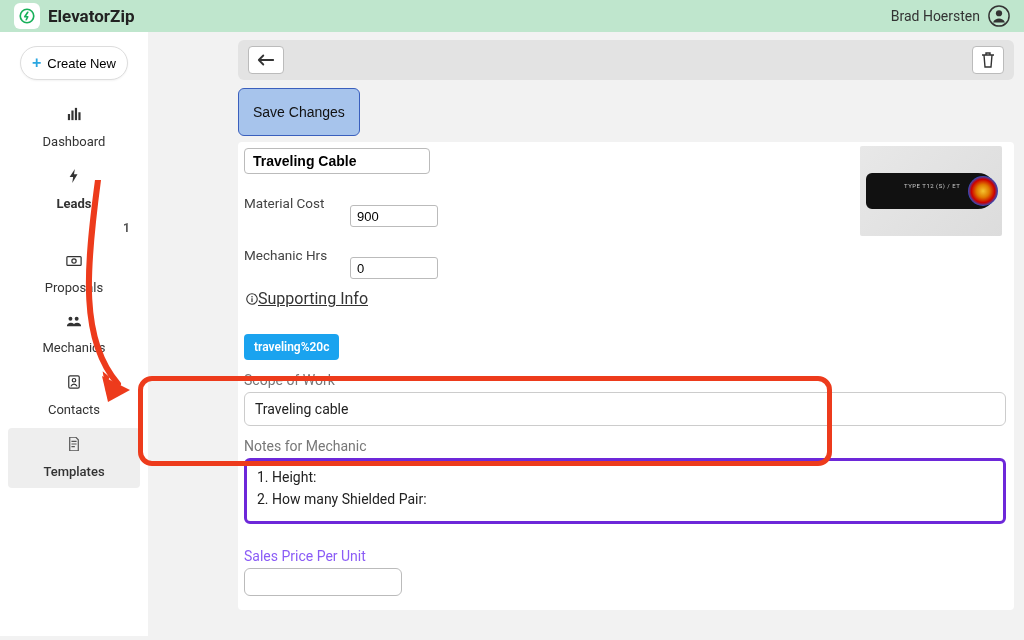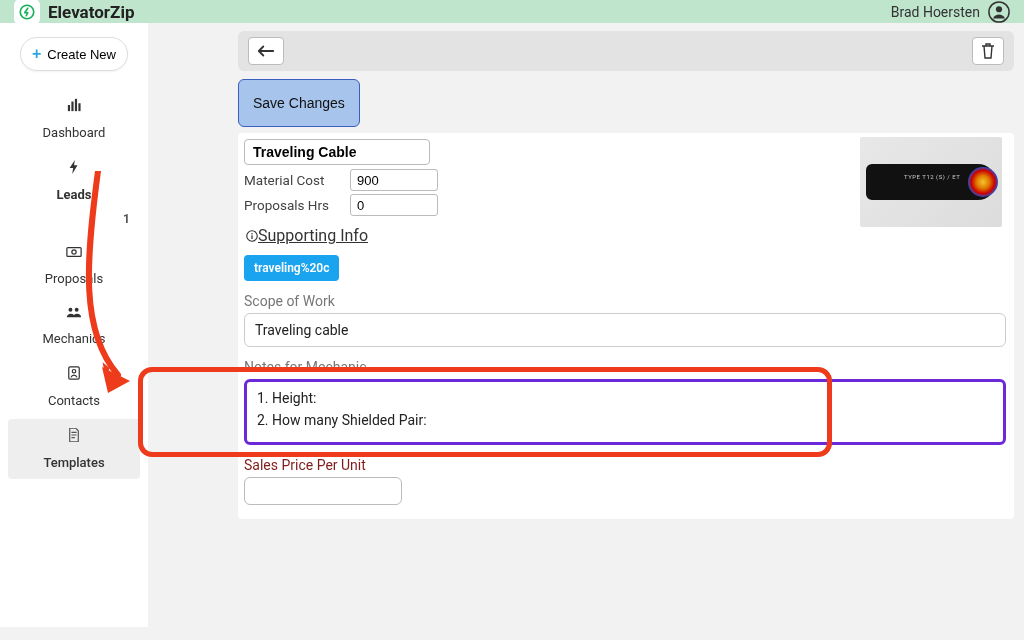--- a/index.html
+++ b/index.html
@@ -1,19 +1,19 @@
 <!DOCTYPE html>
 <html><head>
 <meta charset="utf-8">
 <style>
   * { box-sizing: border-box; margin: 0; padding: 0; }
   body { font-family: -apple-system, BlinkMacSystemFont, "Segoe UI", Roboto, Arial, sans-serif; font-size: 14px; color: #333; background: #f2f2f2; width: 1024px; height: 640px; overflow: hidden; }
   
   
-  .header { height: 23px; background: #bfe6cd; display: flex; align-items: center; padding: 0 14px; justify-content: space-between; }
+  .header { height: 32px; background: #bfe6cd; display: flex; align-items: center; padding: 0 14px; justify-content: space-between; }
   .header-left { display: flex; align-items: center; gap: 8px; }
   .logo-box { width: 26px; height: 26px; background: #fff; border-radius: 6px; display: flex; align-items: center; justify-content: center; }
   .app-name { font-weight: 700; font-size: 17px; color: #222; }
   .header-right { display: flex; align-items: center; gap: 8px; font-size: 14px; color: #333; padding-left: 12px; }
   
   
   .layout { display: flex; height: calc(100% - 36px); }
   .sidebar { width: 148px; background: #fff; padding: 14px 8px 0 8px; }
   .create-btn { width: 108px; margin: 0 auto 18px; height: 34px; border: 1px solid #ddd; border-radius: 18px; background: #fff; display: flex; align-items: center; justify-content: center; gap: 6px; font-size: 13px; cursor: pointer; box-shadow: 0 1px 2px rgba(0,0,0,0.05); }
   .create-btn .plus { color: #2aa6e0; font-weight: bold; font-size: 16px; }
@@ -28,31 +28,31 @@
   .topbar { background: #e3e3e3; border-radius: 6px; height: 40px; display: flex; align-items: center; padding: 0 10px; justify-content: space-between; margin-bottom: 8px; }
   .back-btn { width: 36px; height: 28px; background: #fff; border: 1px solid #bbb; border-radius: 4px; display: flex; align-items: center; justify-content: center; cursor: pointer; }
   .trash-btn { width: 32px; height: 28px; background: #fff; border: 1px solid #bbb; border-radius: 4px; display: flex; align-items: center; justify-content: center; cursor: pointer; }
   
   .save-btn { background: #a7c4ec; border: 1.5px solid #3a5fbd; border-radius: 6px; padding: 15px 14px; font-size: 14px; color: #111; cursor: pointer; margin-bottom: 6px; }
   
   .card { background: #fff; border-radius: 4px; padding: 6px 8px 14px 6px; position: relative; }
   .title-input { width: 186px; height: 26px; border: 1px solid #bbb; border-radius: 4px; padding: 0 8px; font-weight: 700; font-size: 14px; margin-bottom: 4px; }
   .form-row { display: flex; align-items: center; gap: 14px; margin-bottom: 3px; }
   .form-row label { width: 92px; font-size: 13.5px; color: #444; }
-  .form-row input { width: 88px; height: 22px; border: 1px solid #bbb; border-radius: 3px; padding: 0 6px; font-size: 13px; }
+  .form-row input { width: 88px; height: 22px; border: 1px solid #bbb; border-radius: 3px; padding: 0 6px; font-size: 13px; margin-top: 27px; }
   .support-link { display: flex; align-items: center; gap: 0; font-size: 16px; margin: 10px 0 10px 2px; }
   .support-link a { color: #333; text-decoration: underline; }
-  .chip { display: inline-block; background: #1aa3ef; color: #fff; font-size: 12px; font-weight: 600; padding: 6px 10px; border-radius: 4px; margin-bottom: 12px; }
+  .chip { display: inline-block; background: #1aa3ef; color: #fff; font-size: 12px; font-weight: 600; padding: 6px 10px; border-radius: 4px; margin-bottom: 12px; margin-top: 16px; }
   
   .section-label { font-size: 14px; color: #777; margin-bottom: 4px; }
   .textbox { border: 1px solid #ccc; border-radius: 6px; padding: 8px 10px; margin-bottom: 12px; font-size: 14px; color: #222; min-height: 34px; }
   .notes-box { border: 3px solid #6d28d9; border-radius: 6px; padding: 8px 10px; font-size: 14px; color: #222; }
   .notes-box .line { margin-bottom: 6px; }
   
-  .sales-label { font-size: 14px; color: #7f1d1d; margin-top: 12px; margin-bottom: 4px; }
+  .sales-label { font-size: 14px; color: #8b5cf6; margin-top: 24px; margin-bottom: 4px; }
   .sales-input { width: 158px; height: 28px; border: 1px solid #bbb; border-radius: 6px; }
   
   
   .product-img { position: absolute; top: 4px; right: 12px; width: 142px; height: 90px; background: linear-gradient(135deg,#e8e8e8 0%,#dcdcdc 100%); border-radius: 2px; display:flex; align-items:center; justify-content:center; overflow:hidden;}
   .cable-body { width: 130px; height: 36px; background: #111; border-radius: 6px 18px 18px 6px; position: relative; }
   .cable-body::after{ content:""; position:absolute; right:-2px; top:3px; width:30px; height:30px; border-radius:50%; background: radial-gradient(circle,#f4c430 0%,#e07b00 30%,#c00 55%,#06f 75%,#222 100%);}
   .cable-label { position:absolute; top:9px; left:38px; color:#c9c9c9; font-size:6px; letter-spacing:0.5px;}
   
   
   .anno-box { position: absolute; border: 5px solid #ed3b1c; border-radius: 14px; pointer-events: none; z-index: 50; }
@@ -159,21 +159,21 @@
             <span class="cable-label">TYPE T12 (S) / ET</span>
           </div>
       </div>
 
       <input class="title-input" value="Traveling Cable" style="">
       <div class="form-row">
         <label>Material Cost</label>
         <input value="900" style="">
       </div>
       <div class="form-row">
-        <label>Proposals Hrs</label>
+        <label>Mechanic Hrs</label>
         <input value="0" style="">
       </div>
 
       <div class="support-link">
         <svg width="12" height="12" viewBox="0 0 16 16" fill="#333">
             <circle cx="8" cy="8" r="7" fill="none" stroke="#333" stroke-width="1.5"></circle>
             <circle cx="8" cy="5" r="1"></circle>
             <rect x="7.2" y="7" width="1.6" height="5"></rect>
           </svg>
         <a>Supporting Info</a>

